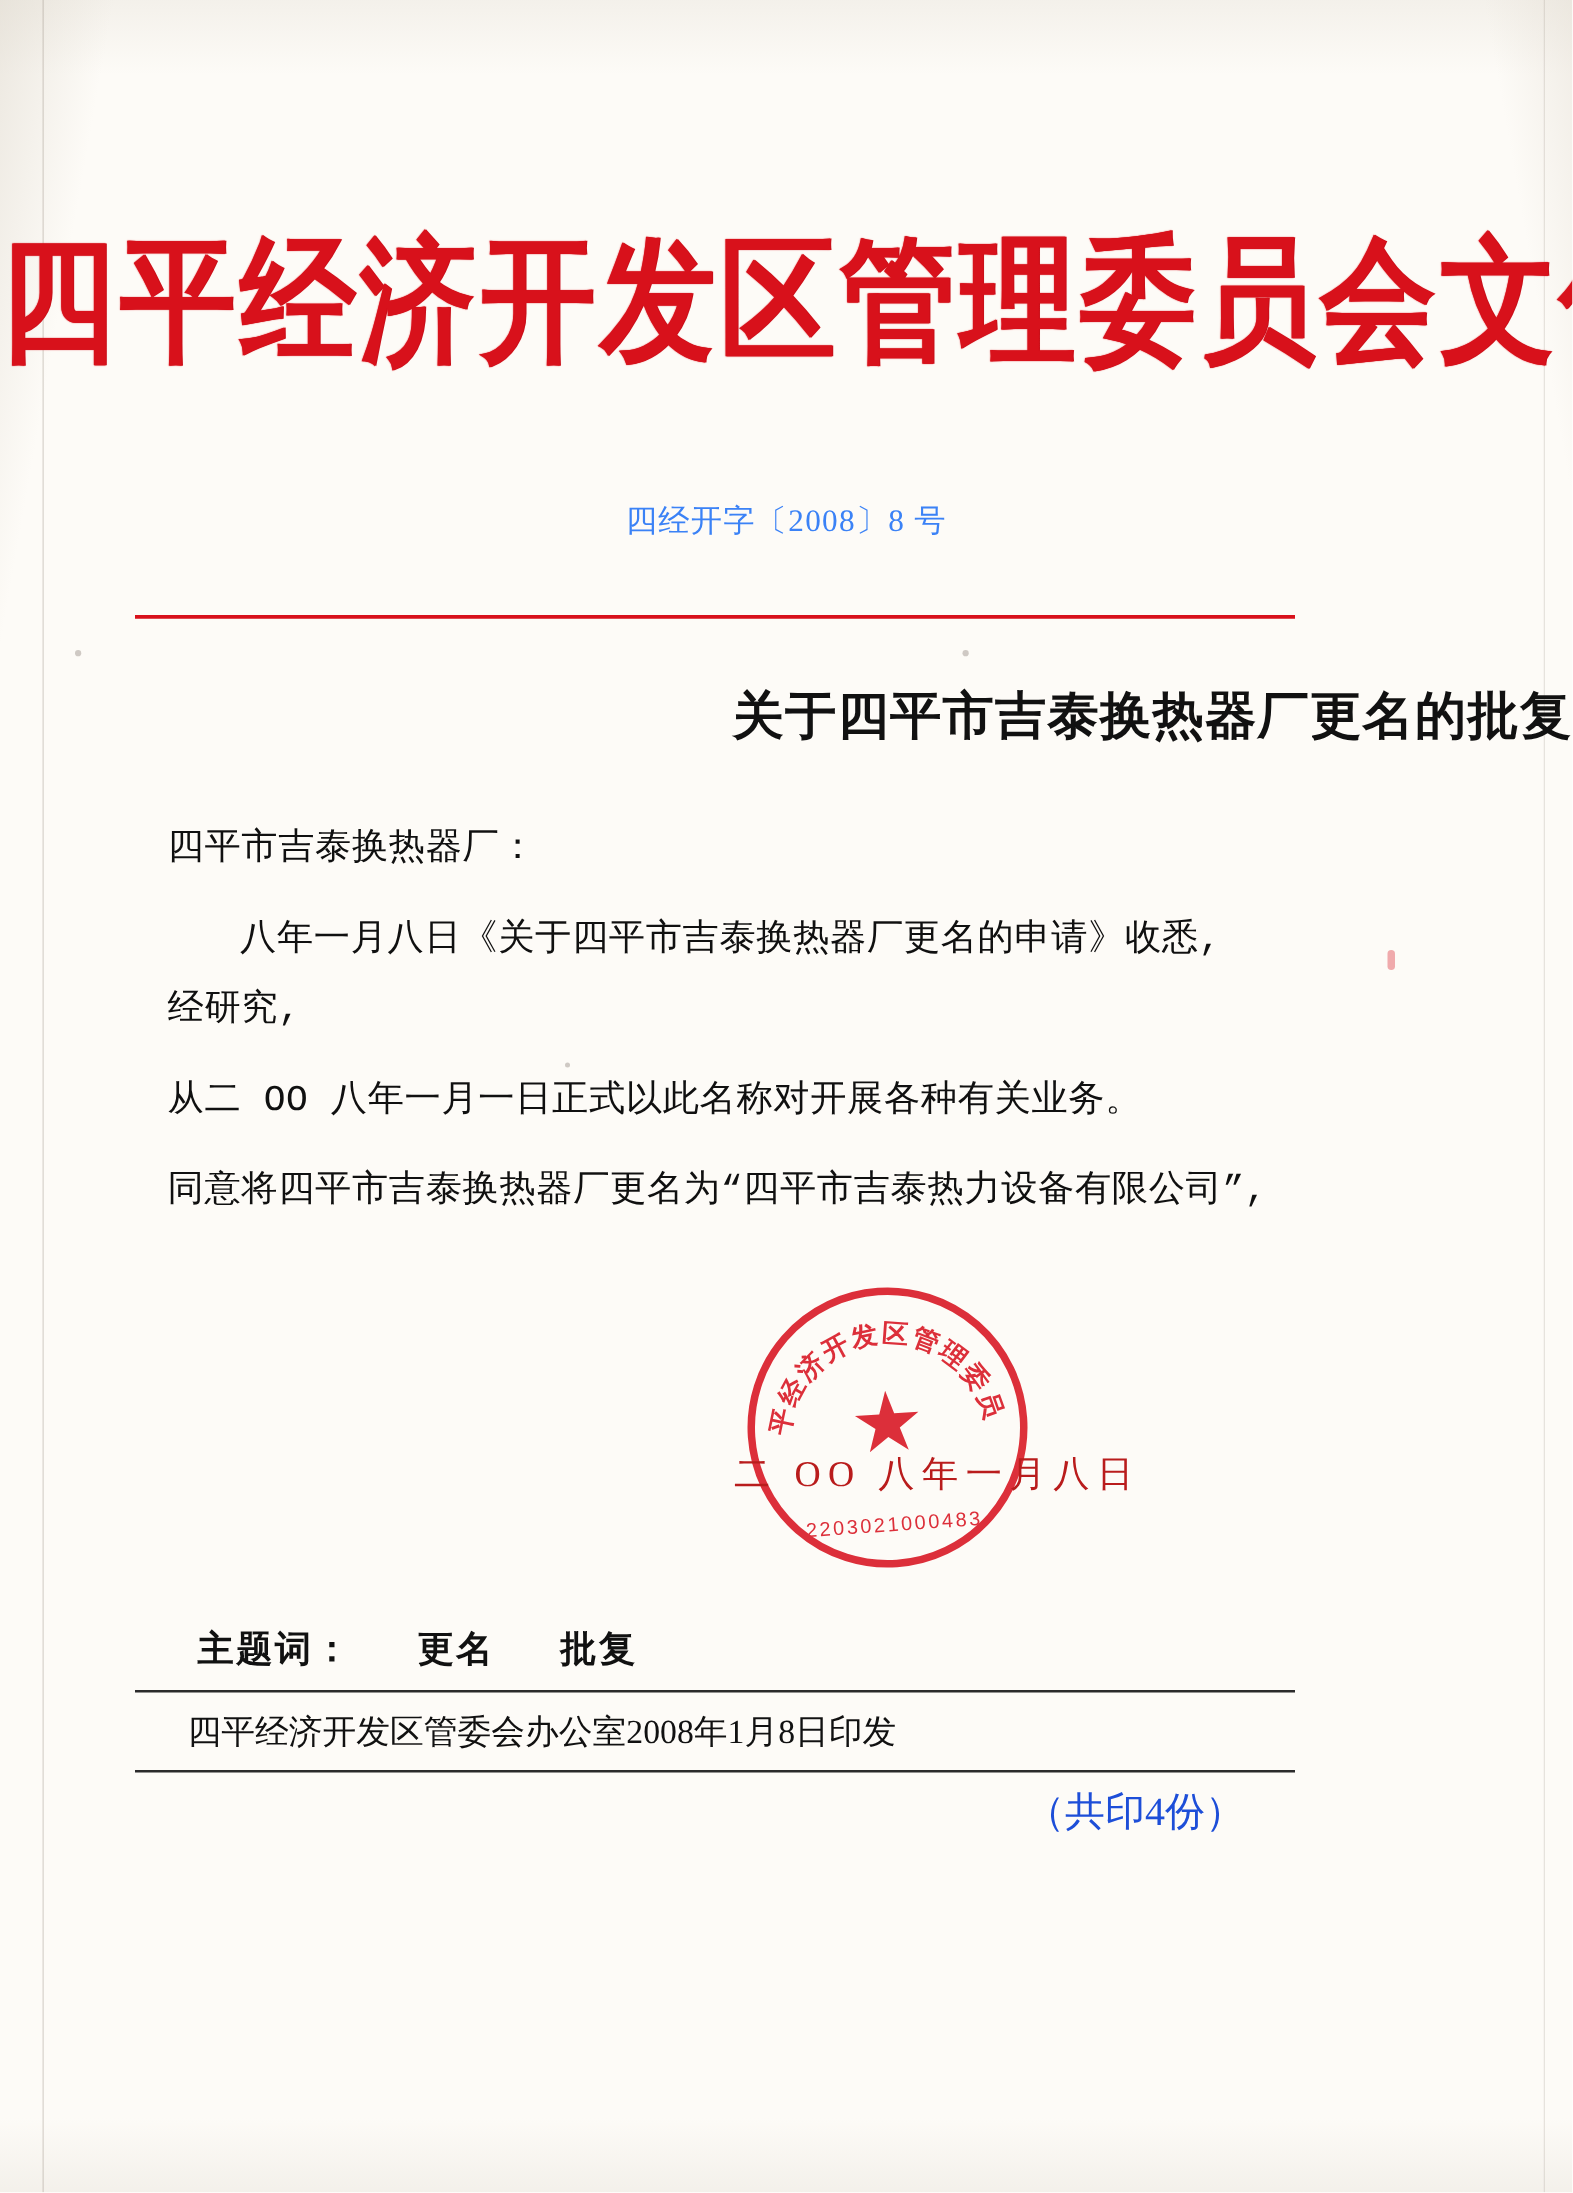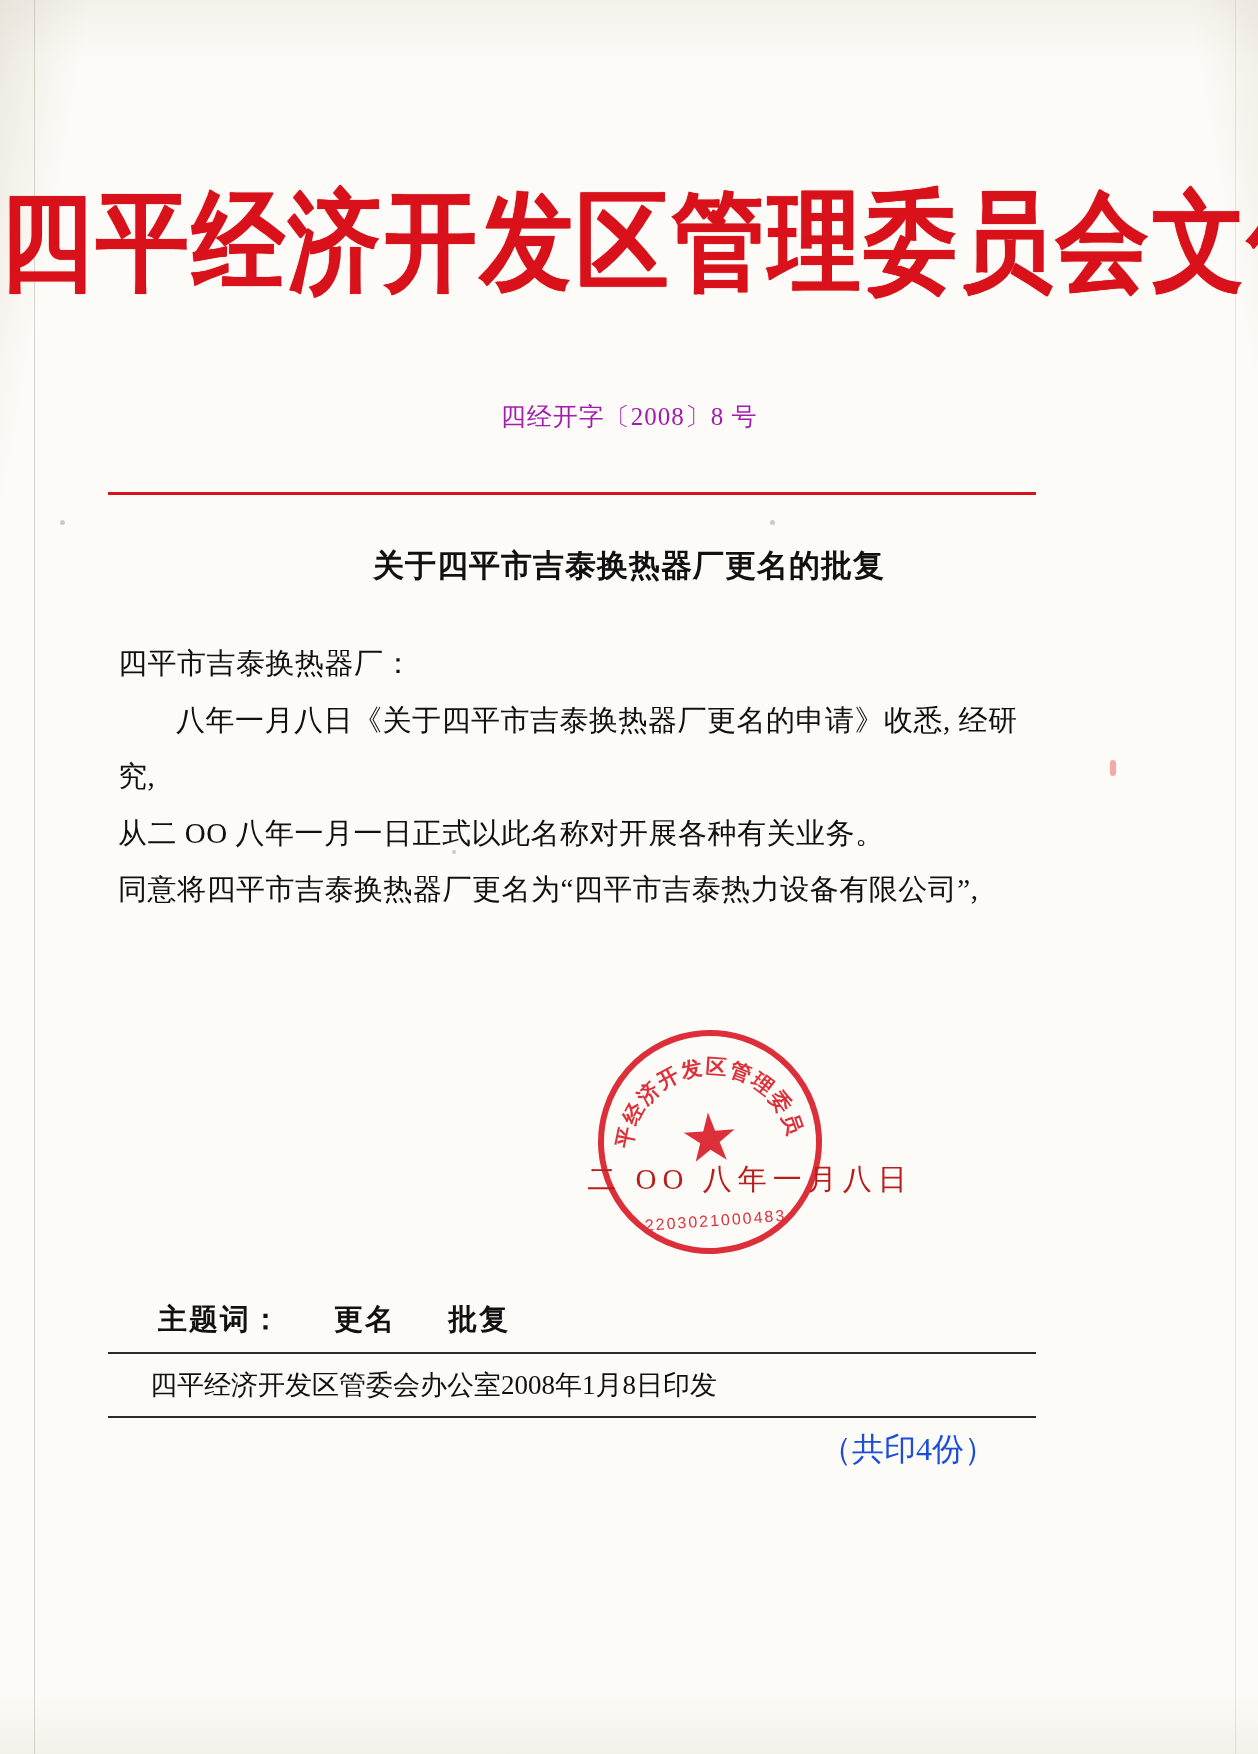--- a/index.html
+++ b/index.html
@@ -67,58 +67,59 @@
     white-space: nowrap;
   }
 
   .doc-number {
     position: absolute;
     top: 400px;
     left: 0;
     width: 1258px;
     text-align: center;
     font-size: 25px;
-    color: #a21caf;
+    color: #3b82f6;
     letter-spacing: 1px;
   }
 
   .red-rule {
     position: absolute;
     top: 492px;
     left: 108px;
     width: 928px;
     height: 3px;
     background: #d8111b;
   }
 
   .doc-title {
     position: absolute;
     top: 545px;
     left: 0;
     width: 1258px;
-    text-align: center;
+    text-align: right;
     font-family: "Liberation Sans", "DejaVu Sans", sans-serif;
     font-weight: 700;
-    font-size: 31px;
+    font-size: 41px;
     color: #111;
     letter-spacing: 1px;
   }
 
   .body-block {
     position: absolute;
     top: 635px;
     left: 118px;
     width: 920px;
     font-size: 29px;
     line-height: 1.95;
     color: #101010;
   }
   .body-block p {
-    margin: 0;
+    margin: 16px;
     letter-spacing: 0.5px;
+    font-family: Liberation Mono, monospace;
   }
   .indent {
     text-indent: 58px;
   }
 
   
   .seal {
     position: absolute;
     left: 598px;
     top: 1030px;

